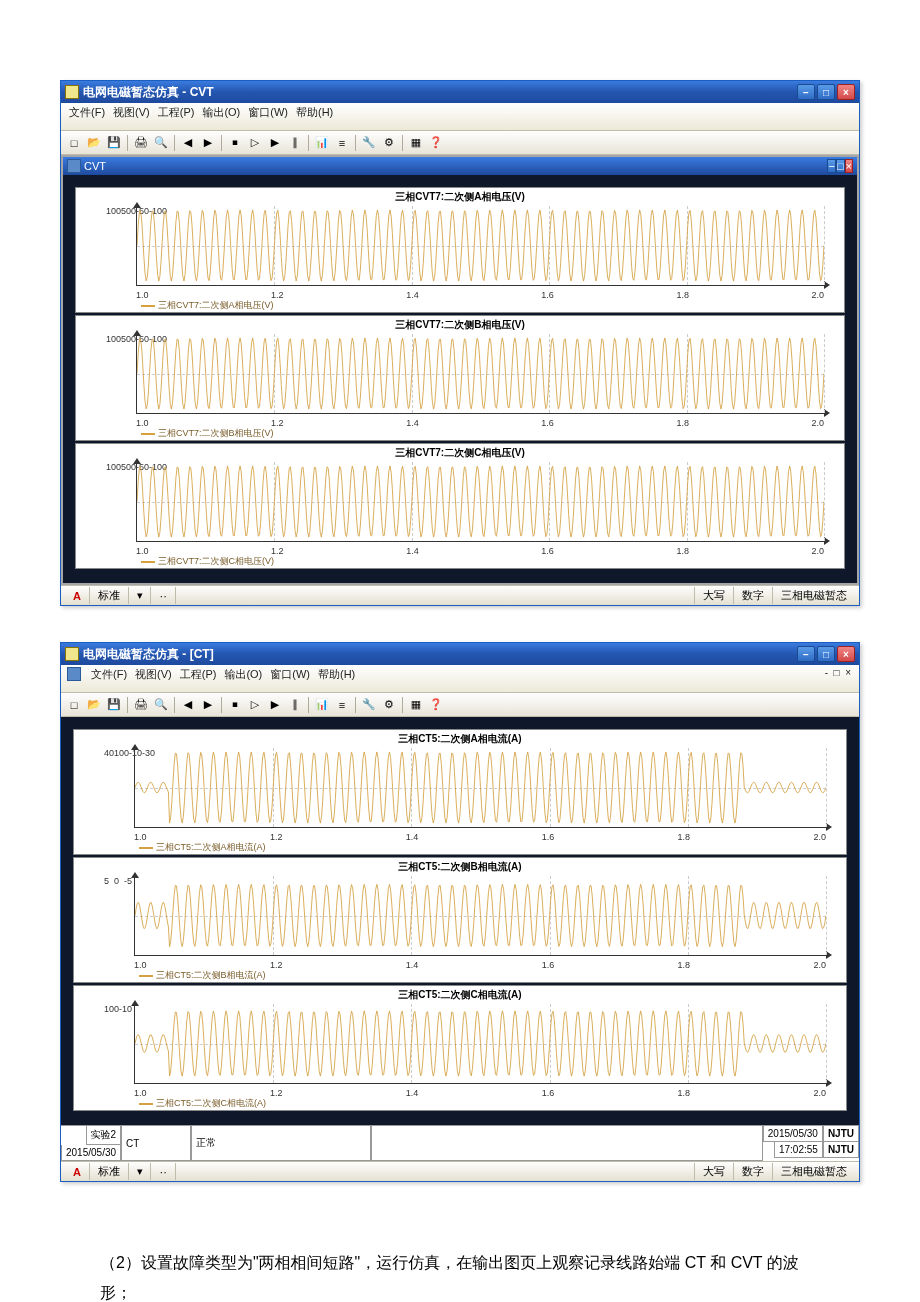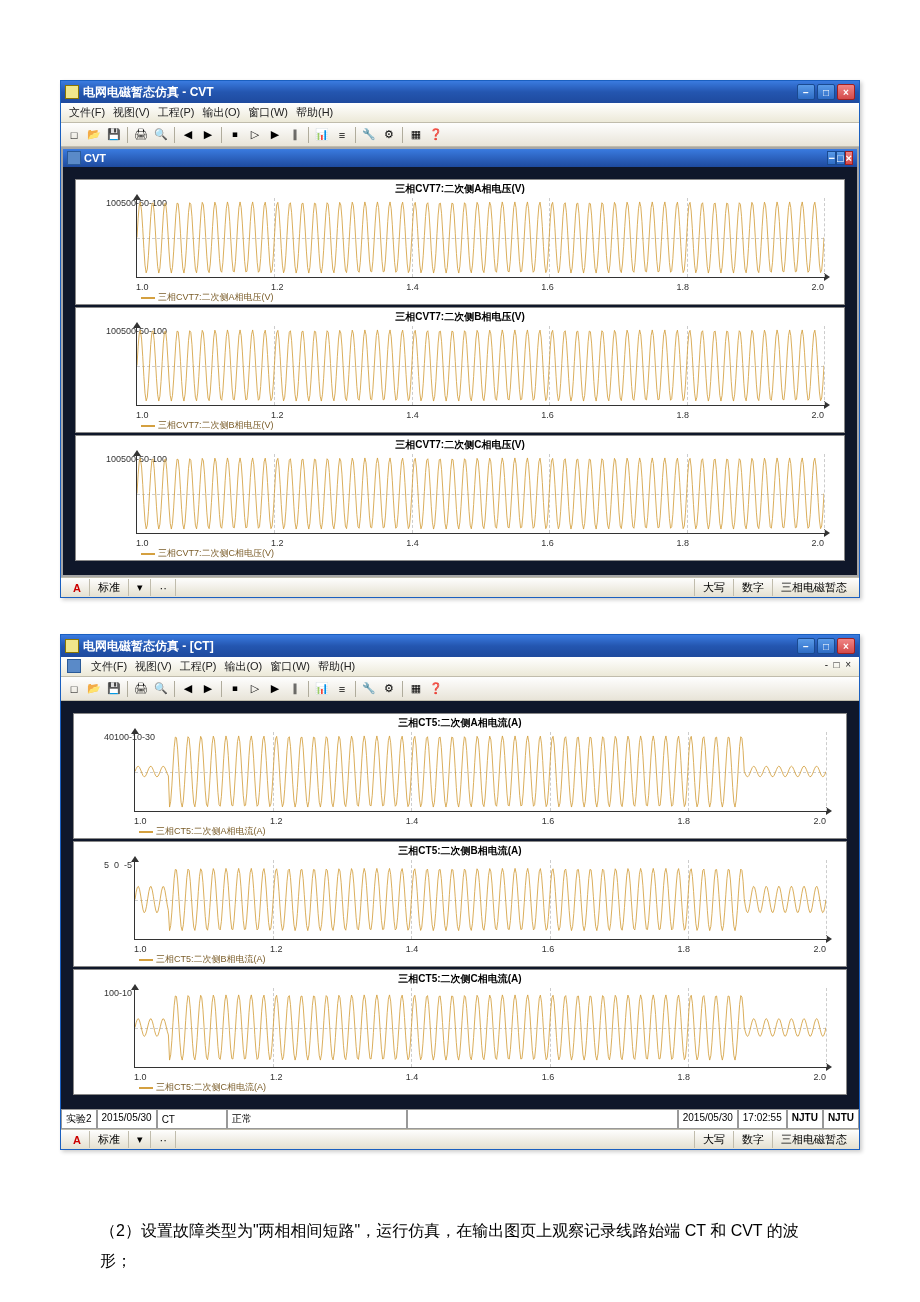--- a/index.html
+++ b/index.html
@@ -6,49 +6,49 @@
   body { background: #fff; font-family: "SimSun", sans-serif; font-size: 12px; width: 920px; }
   .page { padding: 80px 60px 40px; }
   .app-window { border: 1px solid #1a5fbf; margin-bottom: 36px; background: #ece9d8; box-shadow: 2px 2px 4px rgba(0,0,0,0.2); }
   .title-bar { background: linear-gradient(to bottom, #3a7be0 0%, #2456b0 50%, #1e4a9e 100%); color: #fff; display: flex; align-items: center; padding: 2px 4px; height: 22px; font-size: 12px; font-weight: bold; }
   .title-bar .title-icon { width: 14px; height: 14px; background: #f0e68c; border: 1px solid #8b7500; margin-right: 4px; }
   .title-bar .spacer { flex: 1; }
   .title-bar .win-btn { width: 18px; height: 16px; margin-left: 2px; display: flex; align-items: center; justify-content: center; font-size: 10px; font-weight: bold; cursor: pointer; border-radius: 2px; }
   .win-btn.min { background: linear-gradient(#5a9be8,#2e6cc5); border: 1px solid #1a4a90; color: #fff; }
   .win-btn.max { background: linear-gradient(#5a9be8,#2e6cc5); border: 1px solid #1a4a90; color: #fff; }
   .win-btn.close { background: linear-gradient(#f08585,#d44a4a); border: 1px solid #a02020; color: #fff; }
-  .menu-bar { background: linear-gradient(#fff,#ece9d8); padding: 2px 6px; font-size: 11px; color: #222; border-bottom: 1px solid #c0bcac; height: 20px; display:flex; gap:4px; }
+  .menu-bar { background: linear-gradient(#fff,#ece9d8); padding: 2px 6px; font-size: 11px; color: #222; border-bottom: 1px solid #c0bcac; height: 28px; display:flex; gap:4px; }
   .menu-bar span { padding: 0 2px; cursor: pointer; }
   .toolbar { background: linear-gradient(#fefefe,#e8e4d8); padding: 3px 4px; border-bottom: 1px solid #c0bcac; display: flex; gap: 2px; align-items: center; height: 24px; }
   .toolbar .tb-btn { width: 18px; height: 18px; display: flex; align-items: center; justify-content: center; border: 1px solid transparent; cursor: pointer; font-size: 11px; }
   .toolbar .sep { width: 1px; height: 16px; background: #b0ac9c; margin: 0 2px; }
   .inner-area { padding: 2px; background: #a6a6a6; }
   .child-window { background: #ece9d8; }
-  .child-title { background: linear-gradient(to bottom, #3a7be0, #1e4a9e); color: #fff; display: flex; align-items: center; padding: 2px 4px; height: 18px; font-size: 11px; font-weight: bold; }
+  .child-title { background: linear-gradient(to bottom, #3a7be0, #1e4a9e); color: #fff; display: flex; align-items: center; padding: 2px 4px; height: 18px; font-size: 11px; font-weight: normal; }
   .child-title .spacer { flex:1; }
   .charts-area { background: #0f172a; padding: 12px; }
   .chart-panel { border: 1px solid #888; margin-bottom: 2px; height: 126px; position: relative; background: #fff; }
   .chart-title { text-align: center; font-size: 10px; font-weight: bold; padding-top: 2px; }
   .chart-body { position: absolute; left: 60px; right: 20px; top: 18px; bottom: 26px; border-left: 1px solid #333; border-bottom: 1px solid #333; }
   .chart-body::after { content:""; position:absolute; left:-4px; top:-4px; border-left:4px solid transparent; border-right:4px solid transparent; border-bottom:6px solid #333; }
   .chart-body .right-arrow { position:absolute; right:-6px; bottom:-4px; border-top:4px solid transparent; border-bottom:4px solid transparent; border-left:6px solid #333; }
   .ylabels { position:absolute; left:30px; top:18px; bottom:26px; width:28px; font-size:9px; color:#333; display:flex; justify-content:space-between; text-align:right; }
   .xlabels { position:absolute; left:60px; right:20px; bottom:12px; font-size:9px; color:#333; display:flex; justify-content:space-between; }
   .legend { position:absolute; left:65px; bottom:0px; font-size:9px; color:#7a5c28; display:flex; align-items:center; gap:3px; }
   .legend .swatch { width:14px; height:2px; background:#d4a040; }
   .grid-v { position:absolute; top:0; bottom:0; border-left:1px dashed #ccc; }
   .grid-h { position:absolute; left:0; right:0; border-top:1px dashed #ccc; }
   .wave { position:absolute; inset:0; }
   .status-bar { background: linear-gradient(#fefefe,#e4e0d0); border-top: 1px solid #c0bcac; display: flex; align-items: center; padding: 1px 4px; height: 20px; font-size: 11px; }
   .status-bar .cell { border-left: 1px solid #c0bcac; padding: 0 8px; height:100%; display:flex; align-items:center; }
   .status-bar .cell:first-child { border-left:none; }
   .status-bar .red { color: #c00; font-weight: bold; }
   .status-table { background:#fff; border-top:1px solid #999; font-size:10px; display:flex; }
   .status-table .st-cell { border:1px solid #999; border-top:none; padding:2px 4px; }
-  .left-stack { display:flex; flex-direction:row; }
+  .left-stack { display:flex; flex-direction:column;align-items:flex-end; }
   .body-text { padding: 30px 40px 0; font-size: 16px; line-height: 1.9; }
   .watermark { position:absolute; left:50%; top:50%; transform:translate(-50%,-50%); font-size:60px; color:rgba(160,160,160,0.35); font-family:Arial,sans-serif; font-weight:bold; pointer-events:none; letter-spacing:1px; }
   .mdi-icon { width:14px; height:14px; background:#5a8ac8; border:1px solid #2a5a98; margin-right:3px; }
 </style>
 </head>
 <body>
 
 <div class="page">
 
   <div class="app-window">

